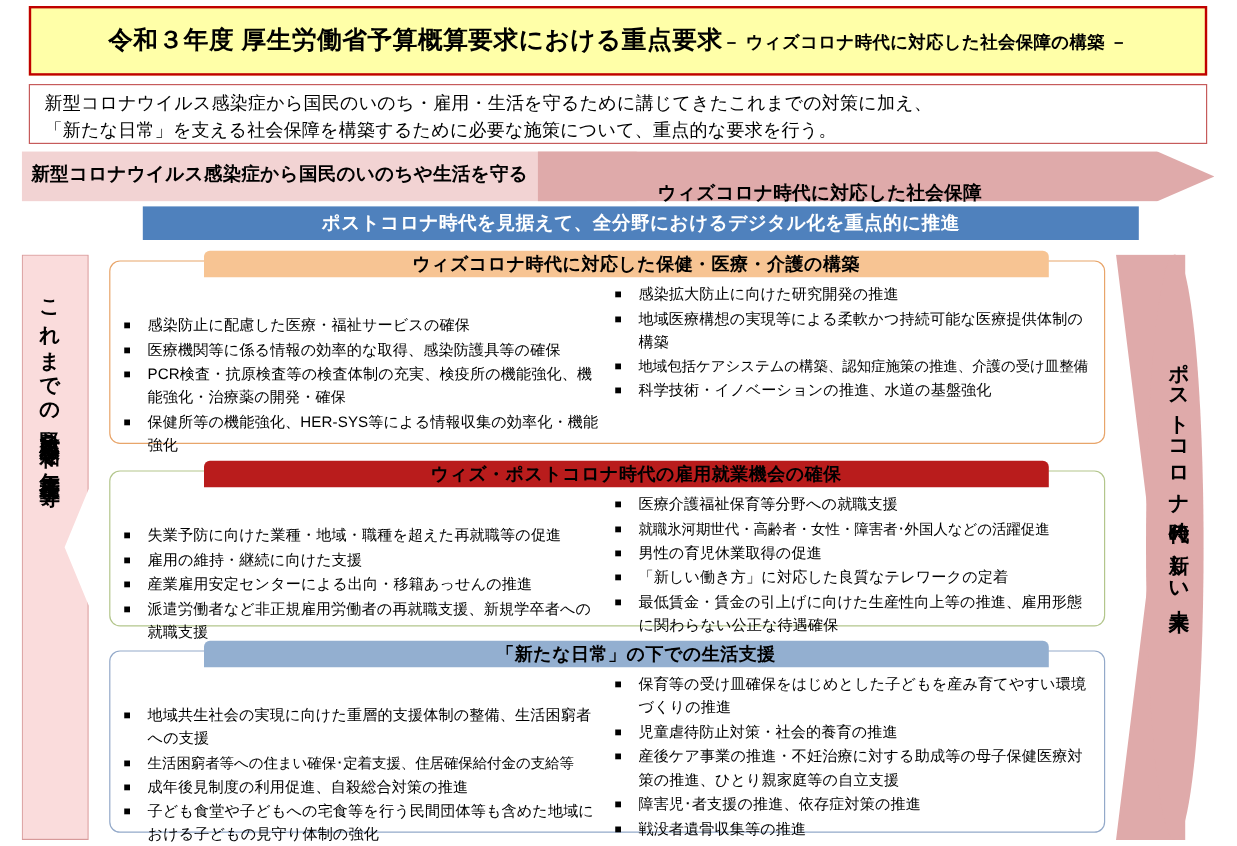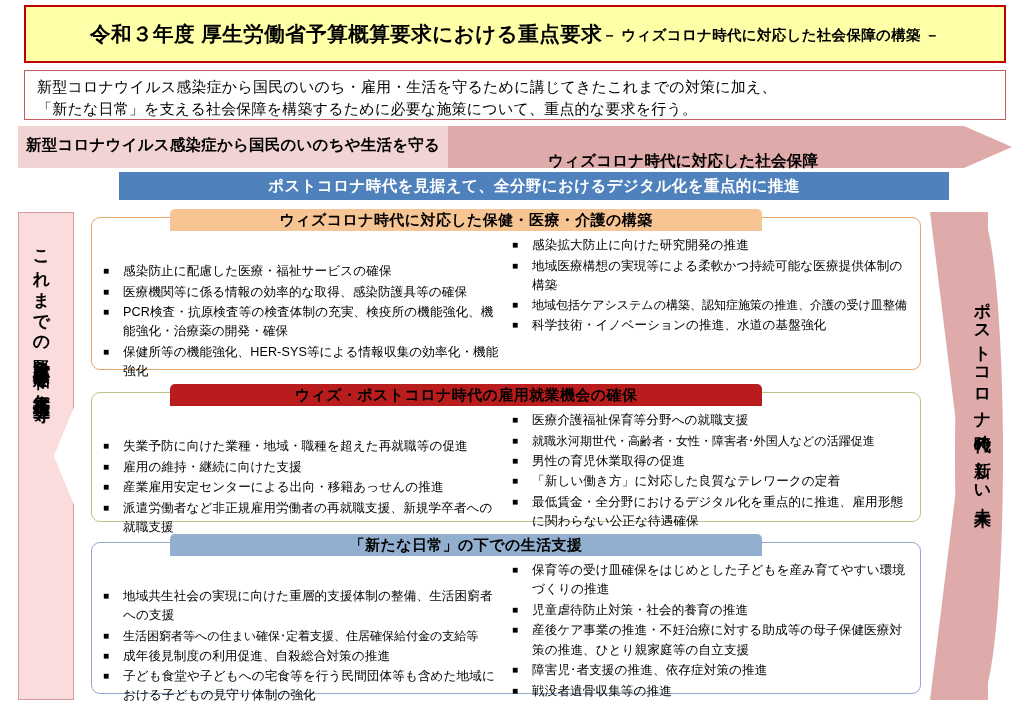--- a/index.html
+++ b/index.html
@@ -208,25 +208,26 @@
     border-radius: 9px;
   }
   .panel-1 { left: 91px; top: 217px; width: 830px; height: 153px; border: 1.4px solid #e8a56a; }
   .panel-2 { left: 91px; top: 392px; width: 830px; height: 130px; border: 1.4px solid #b3c68c; }
   .panel-3 { left: 91px; top: 542px; width: 830px; height: 152px; border: 1.4px solid #93a9c9; }
 
   .panel-header {
     position: absolute;
     height: 22px;
     left: 170px;
-    width: 592px;
+    width: 688px;
     display: flex;
     align-items: center;
     justify-content: center;
     border-radius: 5px 5px 0 0;
+    padding-left: 16px;
   }
   .panel-header span {
     font-size: 15px;
     font-weight: bold;
     color: #000000;
     letter-spacing: 0.4px;
     white-space: nowrap;
   }
   .ph-1 { top: 209px; background: #f7c493; }
   .ph-2 { top: 384px; background: #b91c1c; }
@@ -324,21 +325,21 @@
     <div class="bullet-row"><span class="mark">■</span><span class="txt">失業予防に向けた業種・地域・職種を超えた再就職等の促進</span></div>
     <div class="bullet-row"><span class="mark">■</span><span class="txt">雇用の維持・継続に向けた支援</span></div>
     <div class="bullet-row"><span class="mark">■</span><span class="txt">産業雇用安定センターによる出向・移籍あっせんの推進</span></div>
     <div class="bullet-row"><span class="mark">■</span><span class="txt">派遣労働者など非正規雇用労働者の再就職支援、新規学卒者への就職支援</span></div>
   </div>
   <div class="col col-right c2">
     <div class="bullet-row"><span class="mark">■</span><span class="txt">医療介護福祉保育等分野への就職支援</span></div>
     <div class="bullet-row tight"><span class="mark">■</span><span class="txt">就職氷河期世代・高齢者・女性・障害者･外国人などの活躍促進</span></div>
     <div class="bullet-row"><span class="mark">■</span><span class="txt">男性の育児休業取得の促進</span></div>
     <div class="bullet-row"><span class="mark">■</span><span class="txt">「新しい働き方」に対応した良質なテレワークの定着</span></div>
-    <div class="bullet-row"><span class="mark">■</span><span class="txt">最低賃金・全分野におけるデジタル化を重点的に推進、雇用形態に関わらない公正な待遇確保</span></div>
+    <div class="bullet-row"><span class="mark">■</span><span class="txt">最低賃金・賃金の引上げに向けた生産性向上等の推進、雇用形態に関わらない公正な待遇確保</span></div>
   </div>
 
   <div class="panel panel-3"></div>
   <div class="panel-header ph-3">
     <span>「新たな日常」の下での生活支援</span>
   </div>
   <div class="col col-left c3">
     <div class="bullet-row"><span class="mark">■</span><span class="txt">地域共生社会の実現に向けた重層的支援体制の整備、生活困窮者への支援</span></div>
     <div class="bullet-row tight"><span class="mark">■</span><span class="txt">生活困窮者等への住まい確保･定着支援、住居確保給付金の支給等</span></div>
     <div class="bullet-row"><span class="mark">■</span><span class="txt">成年後見制度の利用促進、自殺総合対策の推進</span></div>

